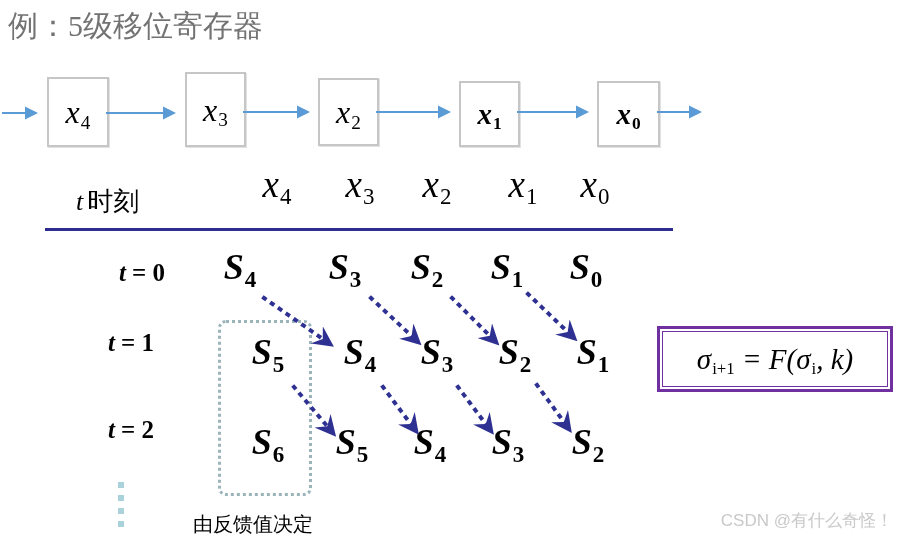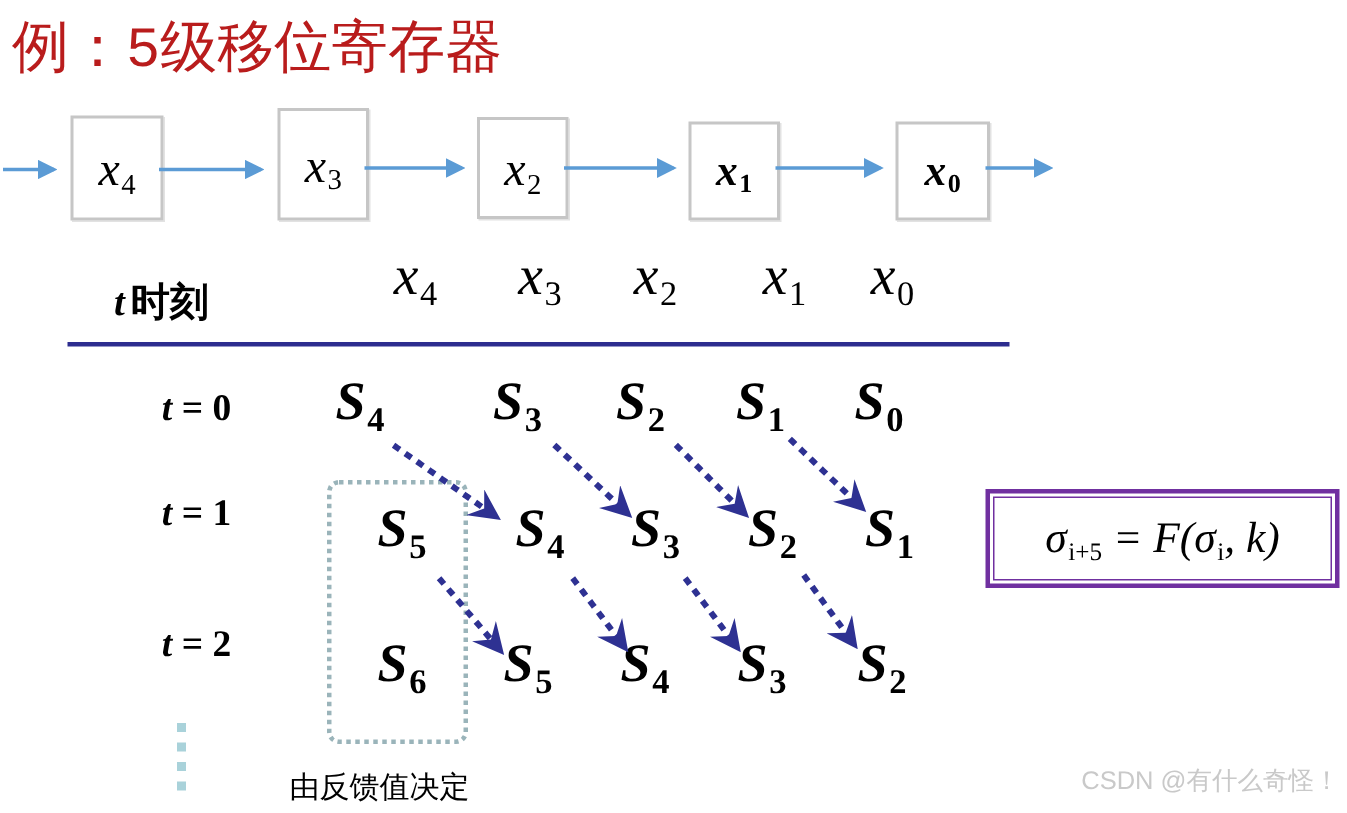--- a/index.html
+++ b/index.html
@@ -2,32 +2,32 @@
 <html><head>
 <meta charset="utf-8">
 <style>
   html,body{margin:0;padding:0;background:#fff;}
   #canvas{
     position:relative;width:898px;height:542px;background:#ffffff;overflow:hidden;
     font-family:"Liberation Serif","DejaVu Serif",serif;color:#000;
   }
   .abs{position:absolute;}
   
-  #title{left:8px;top:6px;font-size:38px;font-family:Liberation Mono, monospace;color:#b91c1c;}
+  #title{left:8px;top:6px;font-size:30px;font-family:Liberation Serif, serif;color:#737373;}
   
   .reg-box{
     background:#fff;border:2px solid #c6c6c6;box-shadow:1px 1px 0 #e2e2e2;
     display:flex;align-items:center;justify-content:center;z-index:2;
   }
   .reg-label{font-style:italic;font-size:32px;line-height:1;}
   .reg-label.bold{font-weight:bold;font-size:29px;}
   .sub{font-style:normal;font-size:0.6em;position:relative;bottom:-0.3em;margin-left:1px;}
   .reg-label .sub{font-style:normal;}
   
-  #time-header{left:76px;top:184px;font-size:26px;font-weight:bold;}
+  #time-header{left:76px;top:184px;font-size:26px;font-weight:normal;}
   #time-header .tvar{font-style:italic;margin-right:4px;}
   .col-header{font-style:italic;font-size:37px;line-height:1;transform:translateX(-50%);}
   .col-header .sub{font-size:0.62em;bottom:-0.32em;}
   #divider{left:45px;top:228px;width:628px;height:3px;background:#2d2d8f;}
   
   .row-label{font-size:25px;font-weight:bold;transform:translateX(-50%);white-space:nowrap;}
   .row-label .tvar{font-style:italic;}
   .s-cell{
     font-size:36px;font-weight:bold;font-style:italic;line-height:1;
     transform:translateX(-50%);white-space:nowrap;z-index:2;
@@ -82,21 +82,21 @@
   </div>
 
   <span class="col-header abs" style="left:277px;top:166px;"><span>x</span><span class="sub">4</span></span>
   <span class="col-header abs" style="left:360px;top:166px;"><span>x</span><span class="sub">3</span></span>
   <span class="col-header abs" style="left:437px;top:166px;"><span>x</span><span class="sub">2</span></span>
   <span class="col-header abs" style="left:523px;top:166px;"><span>x</span><span class="sub">1</span></span>
   <span class="col-header abs" style="left:595px;top:166px;"><span>x</span><span class="sub">0</span></span>
 
   <div id="divider" class="abs"></div>
 
-  <span class="row-label abs" style="left:131px;top:259px;"><span class="tvar">t</span><span> = 0</span></span>
+  <span class="row-label abs" style="left:142px;top:259px;"><span class="tvar">t</span><span> = 0</span></span>
   <span class="s-cell abs" style="left:240px;top:249px;"><span>S</span><span class="sub">4</span></span>
   <span class="s-cell abs" style="left:345px;top:249px;"><span>S</span><span class="sub">3</span></span>
   <span class="s-cell abs" style="left:427px;top:249px;"><span>S</span><span class="sub">2</span></span>
   <span class="s-cell abs" style="left:507px;top:249px;"><span>S</span><span class="sub">1</span></span>
   <span class="s-cell abs" style="left:586px;top:249px;text-align:center;"><span>S</span><span class="sub">0</span></span>
 
   <span class="row-label abs" style="left:131px;top:329px;"><span class="tvar">t</span><span> = 1</span></span>
   <span class="s-cell abs" style="left:268px;top:334px;"><span>S</span><span class="sub">5</span></span>
   <span class="s-cell abs" style="left:360px;top:334px;"><span>S</span><span class="sub">4</span></span>
   <span class="s-cell abs" style="left:437px;top:334px;"><span>S</span><span class="sub">3</span></span>
@@ -115,21 +115,21 @@
   <div id="ellipsis" class="abs">
     <i></i>
       <i></i>
       <i></i>
       <i></i>
   </div>
 
   <div id="feedback-note" class="abs">由反馈值决定</div>
 
   <div id="formula-box" class="abs">
-    <span id="formula"><span>σ</span><span class="sub">i+5</span><span> = F(</span><span>σ</span><span class="sub">i</span><span>, k)</span></span>
+    <span id="formula"><span>σ</span><span class="sub">i+1</span><span> = F(</span><span>σ</span><span class="sub">i</span><span>, k)</span></span>
   </div>
 
   <div id="watermark" class="abs">CSDN @有什么奇怪！</div>
 
   <svg id="arrow-layer" class="abs" viewBox="0 0 898 542" xmlns="http://www.w3.org/2000/svg">
     <defs>
       <marker id="blueHead" markerWidth="6" markerHeight="6" refX="5" refY="3" orient="auto" markerUnits="strokeWidth">
         <path d="M0,0 L6,3 L0,6 Z" fill="#5b9bd5"></path>
       </marker>
       <marker id="indigoHead" markerWidth="5.2" markerHeight="5.2" refX="4" refY="2.6" orient="auto" markerUnits="strokeWidth">

